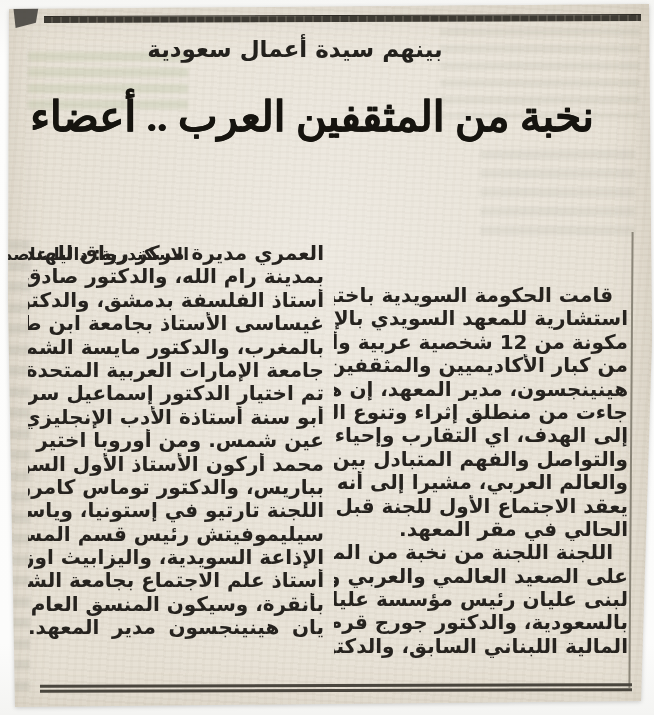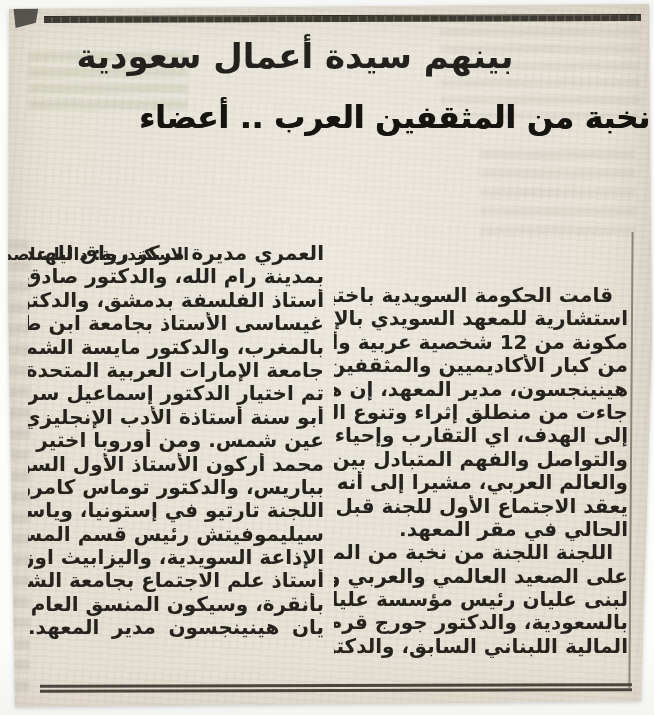--- a/index.html
+++ b/index.html
@@ -37,24 +37,24 @@
     transform:rotate(-.2deg);
     background:repeating-linear-gradient(90deg,#3d3a33 0 7px,#57534a 7px 9px);
     border-top:1px solid #2e2b25;}
   .rule-bottom{position:absolute;left:40px;top:684px;width:592px;height:8px;
     transform:rotate(-.15deg);
     border-top:3px solid #4a463e;border-bottom:3px solid #4a463e;box-sizing:border-box;}
   .rule-right{position:absolute;left:630px;top:232px;width:1.5px;height:456px;
     background:#8b8679;transform:rotate(.4deg);}
   
   .kicker{position:absolute;left:60px;top:36px;width:470px;text-align:center;
-    font-size:34px;font-weight:900;color:#23211d;letter-spacing:-.5px;}
-  .headline{position:absolute;left:30px;top:84px;width:620px;text-align:right;
-    font-size:31px;line-height:66px;font-weight:900;color:#16140f;
-    text-shadow:.6px 0 0 #16140f;}
+    font-size:23px;font-weight:900;color:#23211d;letter-spacing:-.5px;}
+  .headline{position:absolute;left:30px;top:84px;width:620px;text-align:left;
+    font-size:42px;line-height:66px;font-weight:900;color:#16140f;
+    text-shadow:.6px 0 0 #16140f;font-family:Liberation Serif, serif;}
   .byline{position:absolute;left:0;top:244px;right:142px;text-align:left;
     font-size:17px;font-weight:800;color:#23211d;white-space:nowrap;direction:rtl;}
   .col{position:absolute;font-size:20px;font-weight:700;color:#26231f;
     direction:rtl;overflow:hidden;}
   .col-right{right:26px;top:284px;width:294px;height:376px;}
   .col-left{right:330px;top:242px;width:296px;height:426px;}
   .line{height:23.4px;line-height:23.4px;white-space:nowrap;
     text-align:justify;text-align-last:justify;overflow:hidden;}
   
   .col-right .line:nth-child(1),

